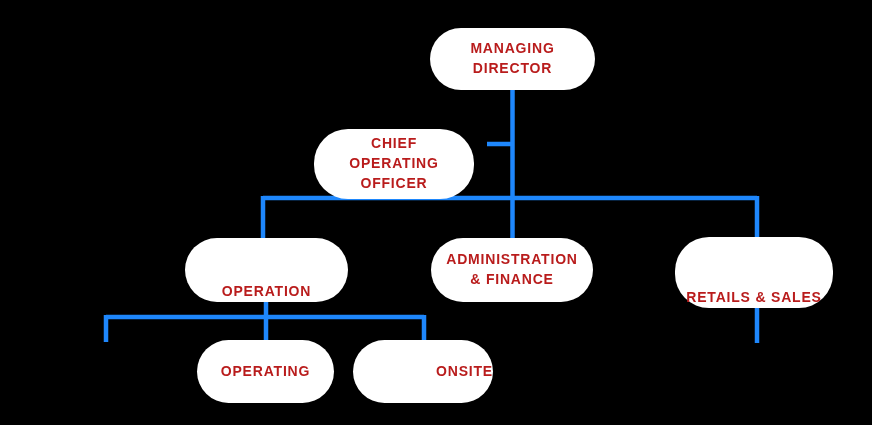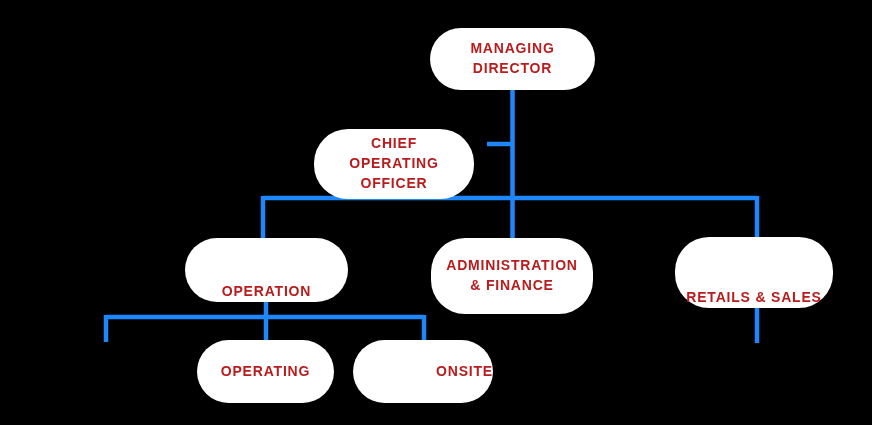--- a/index.html
+++ b/index.html
@@ -41,21 +41,21 @@
     font-size: 14px;
     letter-spacing: 0.8px;
     line-height: 1.42;
     color: #b91c1c;
     white-space: pre-line;
   }
   
   .n-md  { left: 430px; top:  28px; width: 165px; height: 62px; }
   .n-coo { left: 314px; top: 109px; width: 160px; height: 70px; margin-top: 20px; }
   .n-op  { left: 185px; top: 238px; width: 163px; height: 64px; align-items: flex-end; }
-  .n-af  { left: 431px; top: 238px; width: 162px; height: 76px; }
+  .n-af  { left: 431px; top: 238px; width: 162px; height: 64px; }
   .n-rs  { left: 675px; top: 237px; width: 158px; height: 71px; align-items: flex-end; }
   .n-me  { left:  34px; top: 340px; width: 144px; height: 63px; }
   .n-ws  { left: 197px; top: 340px; width: 137px; height: 63px; }
   .n-on  { left: 353px; top: 340px; width: 140px; height: 63px; justify-content: flex-end; }
   .n-fl  { left: 685px; top: 341px; width: 143px; height: 62px; }
 </style>
 </head>
 <body>
 
 <div class="canvas">

